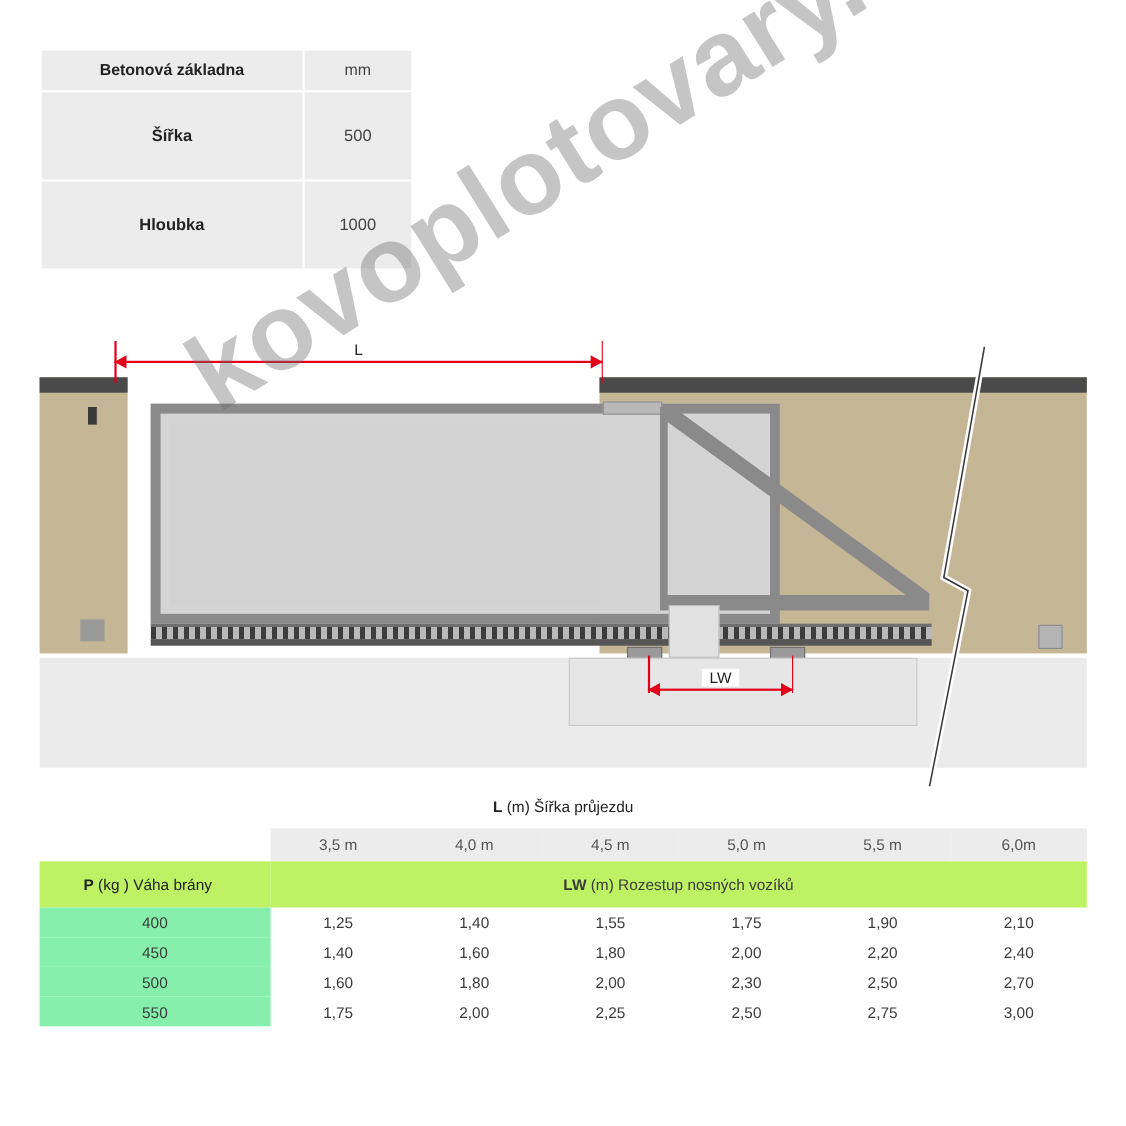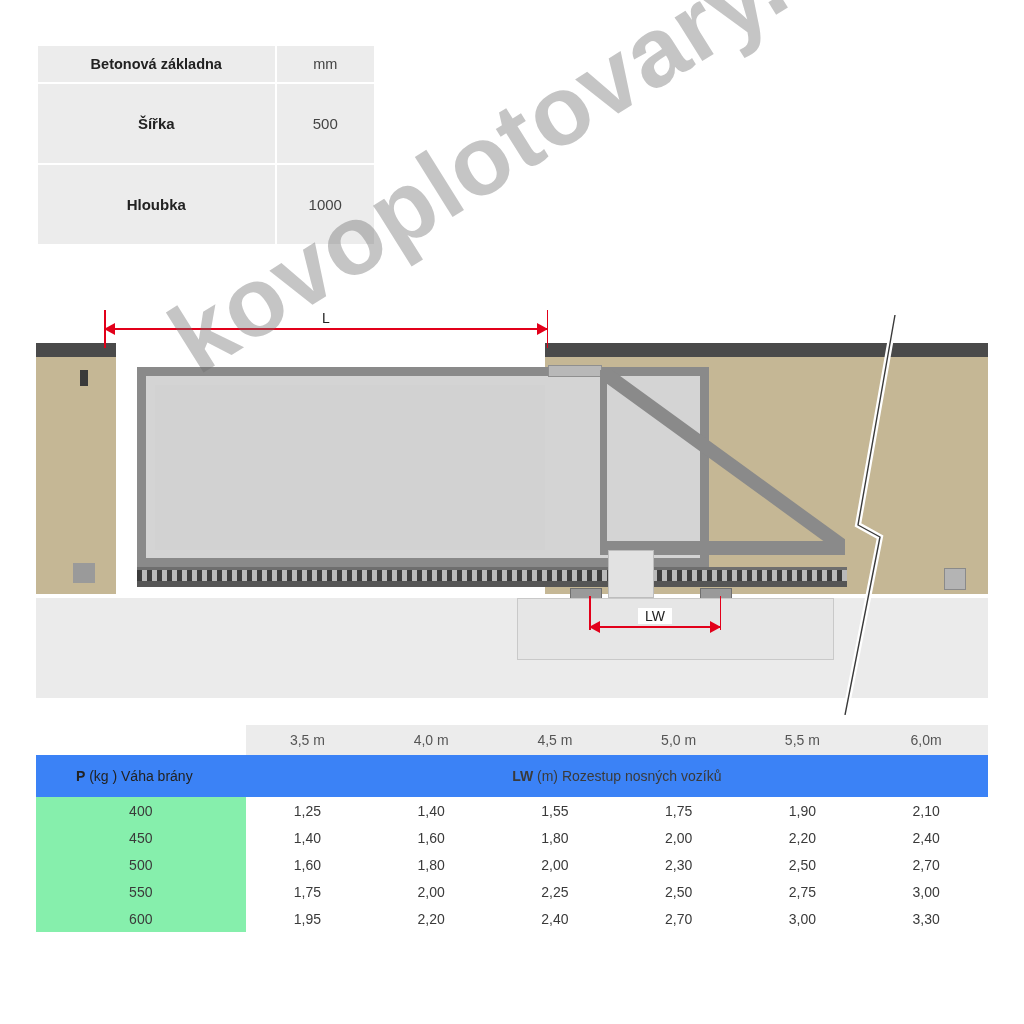--- a/index.html
+++ b/index.html
@@ -242,21 +242,21 @@
   }
   .bt-table td, .bt-table th { text-align: center; font-weight: normal; }
   .bt-table tr.hdr td {
     background: #ececec;
     height: 30px;
     color: #555;
   }
   .bt-table tr.hdr td.first { background: #ffffff; }
   .bt-table tr.sub td {
     height: 42px;
-    background: #3b82f6;
+    background: #bef264;
     font-size: 14px;
   }
   .bt-table tr.data td { height: 27px; }
   .bt-table td.rowlabel {
     background: #ececec;
     width: 210px;
     color: #3a3a3a;
   }
   .bt-table tr.data td.rowlabel { background: #86efac; }
   .bt-table tr.data td.v { width: 124px; }
@@ -345,20 +345,23 @@
       <div class="line"></div>
       <div class="arr left"></div>
       <div class="arr right"></div>
       <div class="cap">LW</div>
     </div>
   </div>
 
   <div class="watermark">kovoplotovary.sk</div>
 
   <div class="bottom">
+    <div class="bt-title">
+      <b>L</b><span> (m) Šířka průjezdu</span>
+    </div>
 
     <table class="bt-table">
       <tbody>
           <tr class="hdr">
         <td class="first"></td>
         <td>3,5 m</td>
         <td>4,0 m</td>
         <td>4,5 m</td>
         <td>5,0 m</td>
         <td>5,5 m</td>
@@ -402,26 +405,17 @@
       </tr>
       <tr class="data">
         <td class="rowlabel">550</td>
         <td class="v">1,75</td>
         <td class="v">2,00</td>
         <td class="v">2,25</td>
         <td class="v">2,50</td>
         <td class="v">2,75</td>
         <td class="v">3,00</td>
       </tr>
-      <tr class="data">
-        <td class="rowlabel">600</td>
-        <td class="v">1,95</td>
-        <td class="v">2,20</td>
-        <td class="v">2,40</td>
-        <td class="v">2,70</td>
-        <td class="v">3,00</td>
-        <td class="v">3,30</td>
-      </tr>
     </tbody>
       </table>
   </div>
 
 </div>
 
 </body></html>

